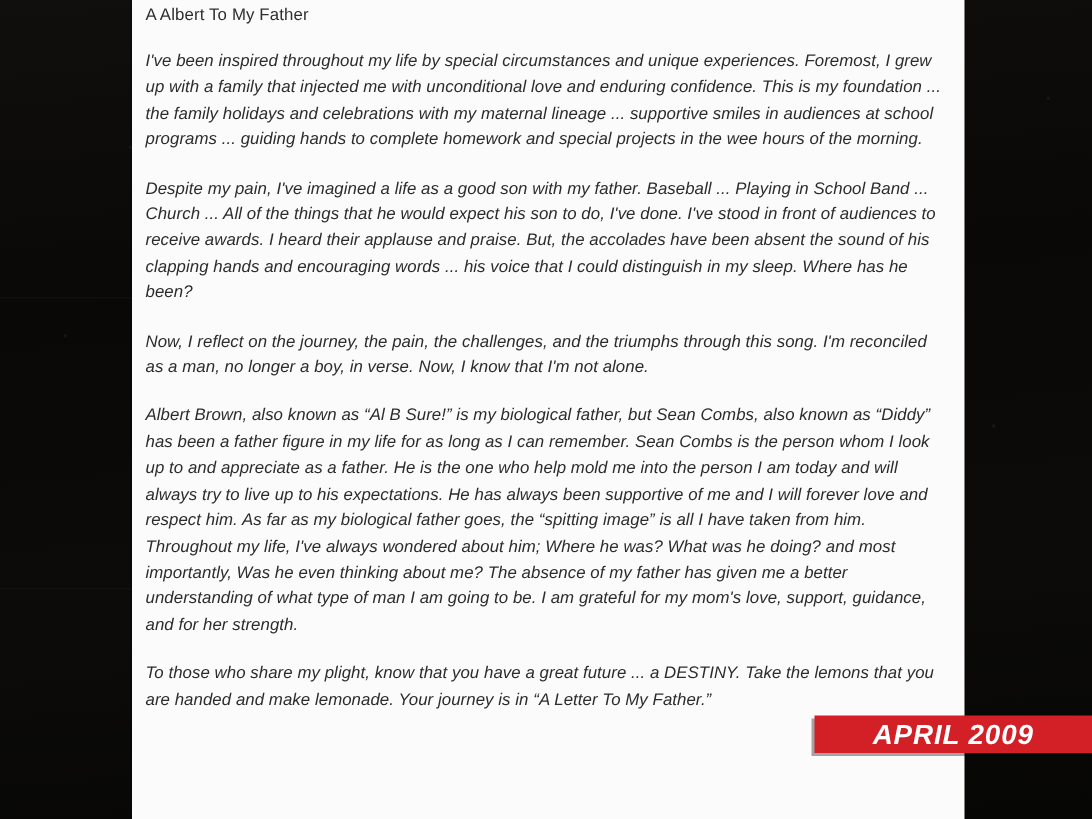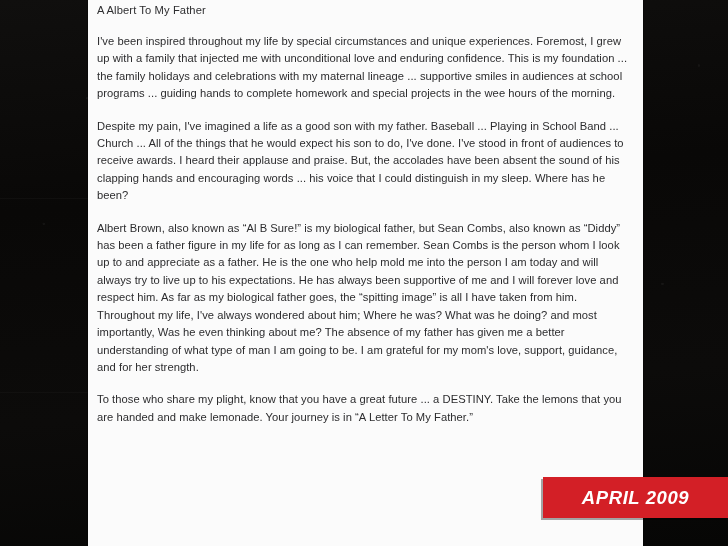--- a/index.html
+++ b/index.html
@@ -82,30 +82,31 @@
     margin: 0 0 16px 0;
   }
 
   .para {
     font-size: 11.2px;
     line-height: 17.4px;
     color: #2c2c2e;
     letter-spacing: .05px;
     margin: 0 0 15px 0;
     text-align: left;
+    font-style: italic;
   }
   .para.tight-gap { margin-bottom: 14px; }
 
   
   .date-badge {
     position: absolute;
     right: 0px;
     top: 477px;
     width: 185px;
-    height: 41px;
+    height: 25px;
     background: #d31f26;
     z-index: 3;
     display: flex;
     align-items: center;
     justify-content: center;
     box-shadow: -2px 2px 0 rgba(0,0,0,0.35);
   }
   .date-badge-text {
     color: #ffffff;
     font-size: 18.5px;
@@ -126,20 +127,21 @@
   <div class="document">
     <div class="doc-inner">
 
       <p class="letter-title">A Albert To My Father</p>
 
       <p class="para">I've been inspired throughout my life by special circumstances and unique experiences.  Foremost, I grew up with a family that injected me with unconditional love and enduring confidence.  This is my foundation ... the family holidays and celebrations with my maternal lineage ... supportive smiles in audiences at school programs ... guiding hands to complete homework and special projects in the wee hours of the morning.</p>
 
 
       <p class="para">Despite my pain, I've imagined a life as a good son with my father. Baseball ...  Playing in School Band ... Church ... All of the things that he would expect his son to do, I've done.  I've stood in front of audiences to receive awards. I heard their applause and praise.  But, the accolades have been absent the sound of his clapping hands and encouraging words ... his voice that I could distinguish in my sleep. Where has he been?</p>
 
+      <p class="para">Now, I reflect on the journey, the pain, the challenges, and the triumphs through this song.  I'm reconciled as a man, no longer a boy, in verse.  Now, I know that I'm not alone.</p>
 
       <p class="para">Albert Brown, also known as “Al B Sure!” is my biological father, but Sean Combs, also known as “Diddy” has been a father figure in my life for as long as I can remember. Sean Combs is the person whom I look up to and appreciate as a father. He is the one who help mold me into the person I am today and will always try to live up to his expectations. He has always been supportive of me and I will forever love and respect him. As far as my biological father goes, the “spitting image” is all I have taken from him. Throughout my life, I've always wondered about him; Where he was? What was he doing? and most importantly, Was he even thinking about me? The absence of my father has given me a better understanding of what type of man I am going to be. I am grateful for my mom's love, support, guidance, and for her strength.</p>
 
       <p class="para tight-gap">To those who share my plight, know that you have a great future ... a DESTINY.  Take the lemons that you are handed and make lemonade.  Your journey is in “A Letter To My Father.”</p>
 
     </div>
   </div>
 
   <div class="date-badge">
     <span class="date-badge-text">APRIL 2009</span>

